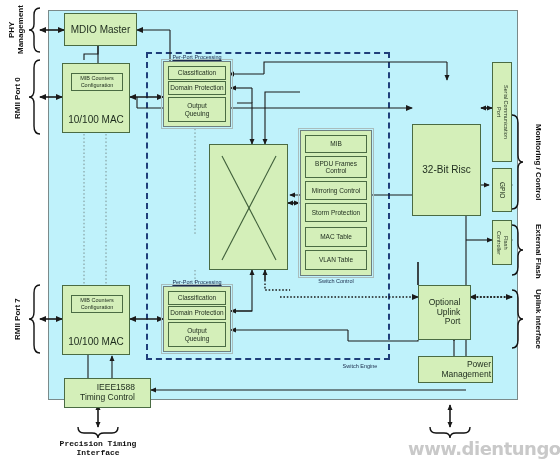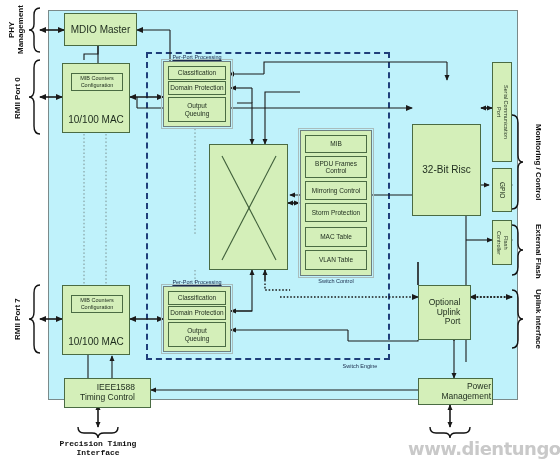--- a/index.html
+++ b/index.html
@@ -312,19 +312,19 @@
   </div>
 
   <div class="abs group-box" style="left:163px; top:286px; width:68px; height:66px;"></div>
   <div class="caption ul" style="left:163px; top:279px; width:68px;">Per-Port Processing</div>
   <div class="abs blk tiny" style="left:168px; top:291px; width:58px; height:14px;">Classification</div>
   <div class="abs blk tiny" style="left:168px; top:306px; width:58px; height:14px;">Domain Protection</div>
   <div class="abs blk tiny" style="left:168px; top:322px; width:58px; height:25px; white-space:pre-line;">Output<br>Queuing</div>
 
   <div class="abs blk med" style="left:418px; top:285px; width:53px; height:55px; white-space:pre-line;">Optional<br>Uplink<br>Port</div>
 
-  <div class="abs blk med" style="left:418px; top:378px; width:75px; height:27px;">Power Management</div>
+  <div class="abs blk med" style="left:418px; top:356px; width:75px; height:27px;">Power Management</div>
 
   <div class="abs blk med" style="left:64px; top:378px; width:87px; height:30px; white-space:pre-line;">IEEE1588<br>Timing Control</div>
 
   <div class="watermark" style="left:408px; top:438px;">www.dientungon.com</div>
 
 </div>
 
 </body></html>

